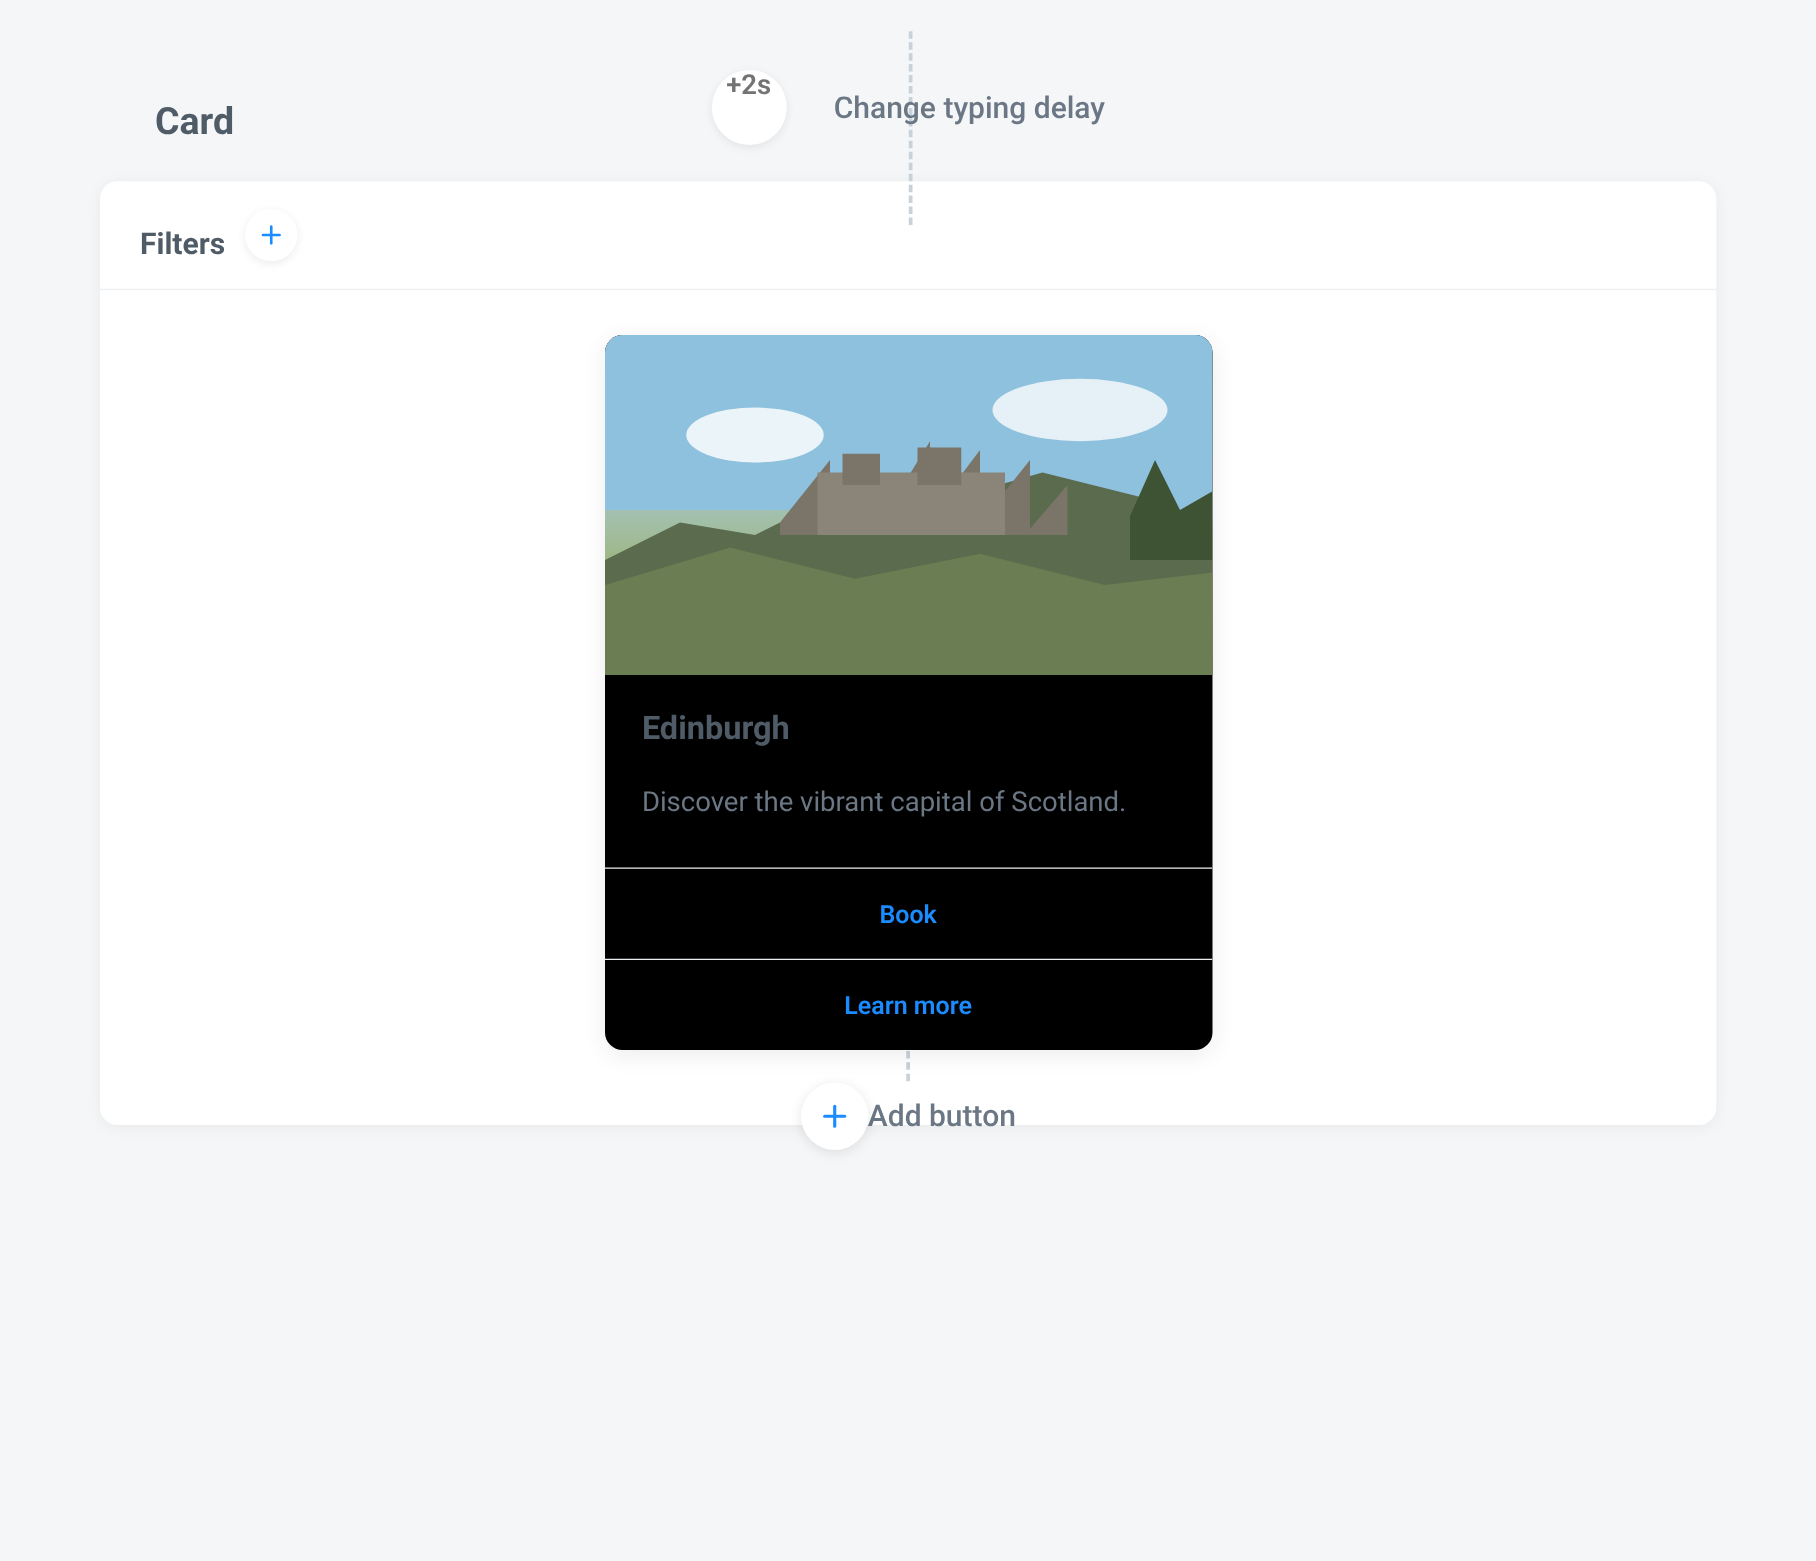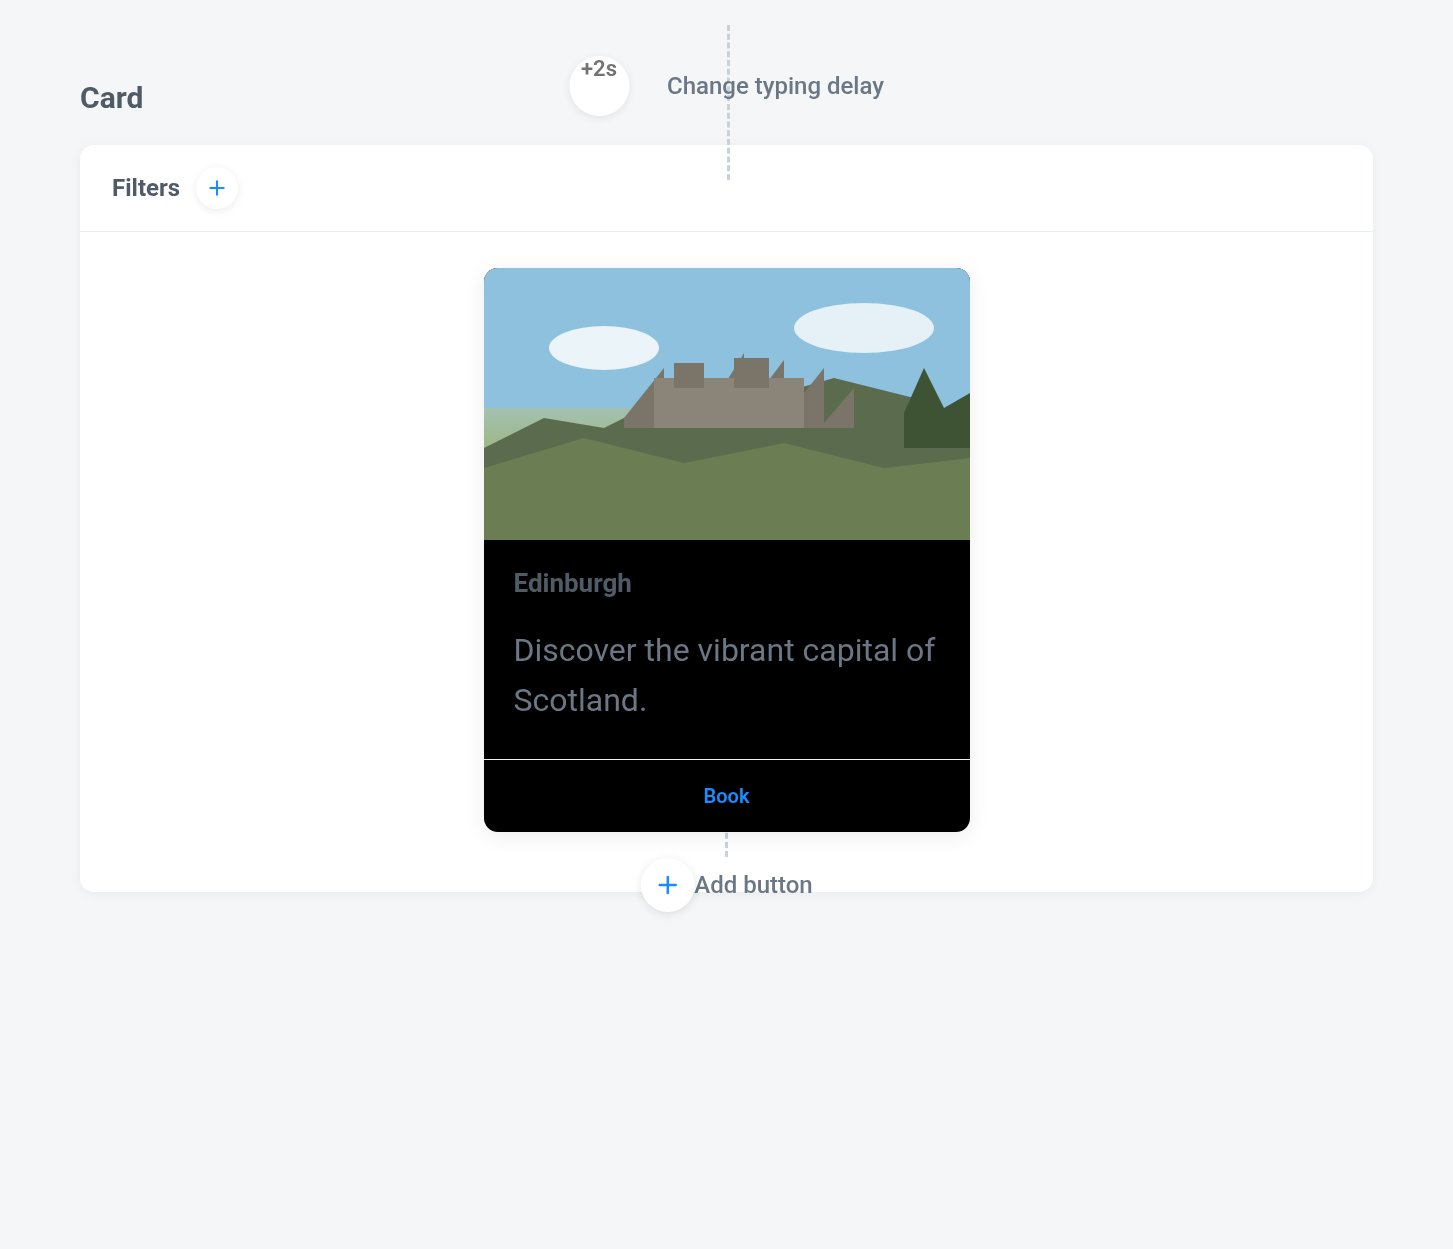--- a/index.html
+++ b/index.html
@@ -45,31 +45,32 @@
       color: #6b7785;
       font-weight: 500;
       margin-left: 14px;
     }
     .section-header {
       font-size: 30px;
       font-weight: 700;
       color: #4f5b66;
       margin-bottom: 30px;
       margin-top: 40px;
+      margin-left: 44px;
     }
     .card-container {
       background: #fff;
       border-radius: 14px;
       box-shadow: 0 2px 12px rgba(0,0,0,0.05);
       overflow: visible;
       position: relative;
     }
     .filters-row {
       display: flex;
-      align-items: center;
+      align-items: flex-end;
       gap: 16px;
       padding: 22px 32px;
       border-bottom: 1px solid #eceff2;
     }
     .filters-label {
       font-size: 24px;
       font-weight: 700;
       color: #4f5b66;
     }
     .plus-btn {
@@ -134,21 +135,21 @@
     .preview-content {
       padding: 28px 30px 34px 30px;
     }
     .preview-title {
       font-size: 26px;
       font-weight: 700;
       color: #4f5b66;
       margin-bottom: 28px;
     }
     .preview-desc {
-      font-size: 32px;
+      font-size: 22px;
       line-height: 1.55;
       color: #6b7785;
       margin-top: 17px;
     }
     .preview-action {
       border-top: 1px solid #eceff2;
       padding: 24px 0;
       text-align: center;
       font-size: 20px;
       font-weight: 600;
@@ -247,20 +248,21 @@
             <path d="M 0 200 L 100 170 L 200 195 L 300 175 L 400 200 L 486 190 L 486 272 L 0 272 Z" fill="#6b7d52"></path>
           </svg>
         </div>
 
         <div class="preview-content">
           <div class="preview-title">Edinburgh</div>
           <div class="preview-desc">Discover the vibrant capital of Scotland.</div>
         </div>
 
         <div class="preview-action">Book</div>
+        <div class="preview-action">Learn more</div>
 
       </div>
 
       <div class="dashed-line-bottom"></div>
 
       <div class="add-button-container">
         <button class="add-btn-circle">
           <svg viewBox="0 0 24 24" fill="none">
             <line x1="12" y1="4" x2="12" y2="20"></line>
             <line x1="4" y1="12" x2="20" y2="12"></line>

